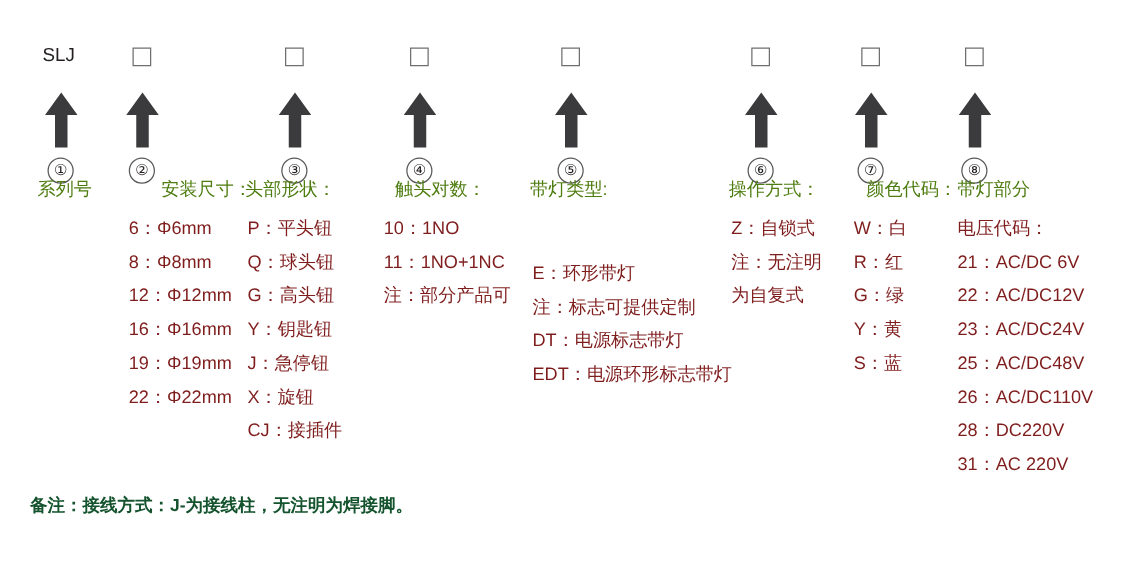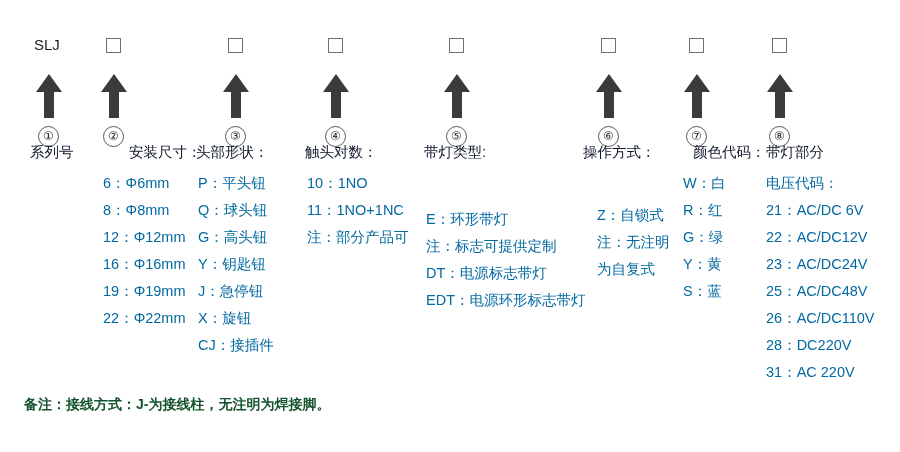--- a/index.html
+++ b/index.html
@@ -55,29 +55,29 @@
     line-height: 19px;
     text-align: center;
     color: #231f20;
   }
   .heading {
     position: absolute;
     left: 0;
     font-size: 14.5px;
     line-height: 18px;
     white-space: nowrap;
-    color: #0f172a;
+    color: #4d7c0f;
   }
   .items {
     position: absolute;
     left: 0;
     font-size: 14.5px;
     line-height: 27px;
     white-space: nowrap;
-    color: #0369a1;
+    color: #7f1d1d;
   }
   .items div {
     height: 27px;
   }
   .note {
     position: absolute;
     left: 24px;
     top: 396px;
     font-size: 14px;
     font-weight: bold;
@@ -133,21 +133,21 @@
       <div>CJ：接插件</div>
     </div>
   </div>
 
   <div class="col" style="left:305px;">
     <div class="slot" style="position:absolute; left:23px; top:38px;"><span class="slot-box"></span></div>
     <svg class="arrow" style="top:72px; left:16px;" viewBox="0 0 30 48">
       <polygon points="15,2 28,20 20,20 20,46 10,46 10,20 2,20" fill="#3b3b3d"></polygon>
     </svg>
     <div class="circ" style="top:126px; left:20px;">④</div>
-    <div class="heading" style="top:143px;">触头对数：</div>
+    <div class="heading" style="top:143px;margin-left:11px;">触头对数：</div>
     <div class="items" style="top:170px; left:2px;">
       <div>10：1NO</div>
       <div>11：1NO+1NC</div>
       <div>注：部分产品可</div>
     </div>
   </div>
 
   <div class="col" style="left:424px;">
     <div class="slot" style="position:absolute; left:25px; top:38px;"><span class="slot-box"></span></div>
     <svg class="arrow" style="top:72px; left:18px;" viewBox="0 0 30 48">
@@ -163,21 +163,21 @@
     </div>
   </div>
 
   <div class="col" style="left:583px;">
     <div class="slot" style="position:absolute; left:18px; top:38px;"><span class="slot-box"></span></div>
     <svg class="arrow" style="top:72px; left:11px;" viewBox="0 0 30 48">
       <polygon points="15,2 28,20 20,20 20,46 10,46 10,20 2,20" fill="#3b3b3d"></polygon>
     </svg>
     <div class="circ" style="top:126px; left:15px;">⑥</div>
     <div class="heading" style="top:143px;">操作方式：</div>
-    <div class="items" style="top:170px; left:14px;margin-top:32px;">
+    <div class="items" style="top:170px; left:2px;">
       <div>Z：自锁式</div>
       <div>注：无注明</div>
       <div>为自复式</div>
     </div>
   </div>
 
   <div class="col" style="left:681px;">
     <div class="slot" style="position:absolute; left:8px; top:38px;"><span class="slot-box"></span></div>
     <svg class="arrow" style="top:72px; left:1px;" viewBox="0 0 30 48">
       <polygon points="15,2 28,20 20,20 20,46 10,46 10,20 2,20" fill="#3b3b3d"></polygon>

